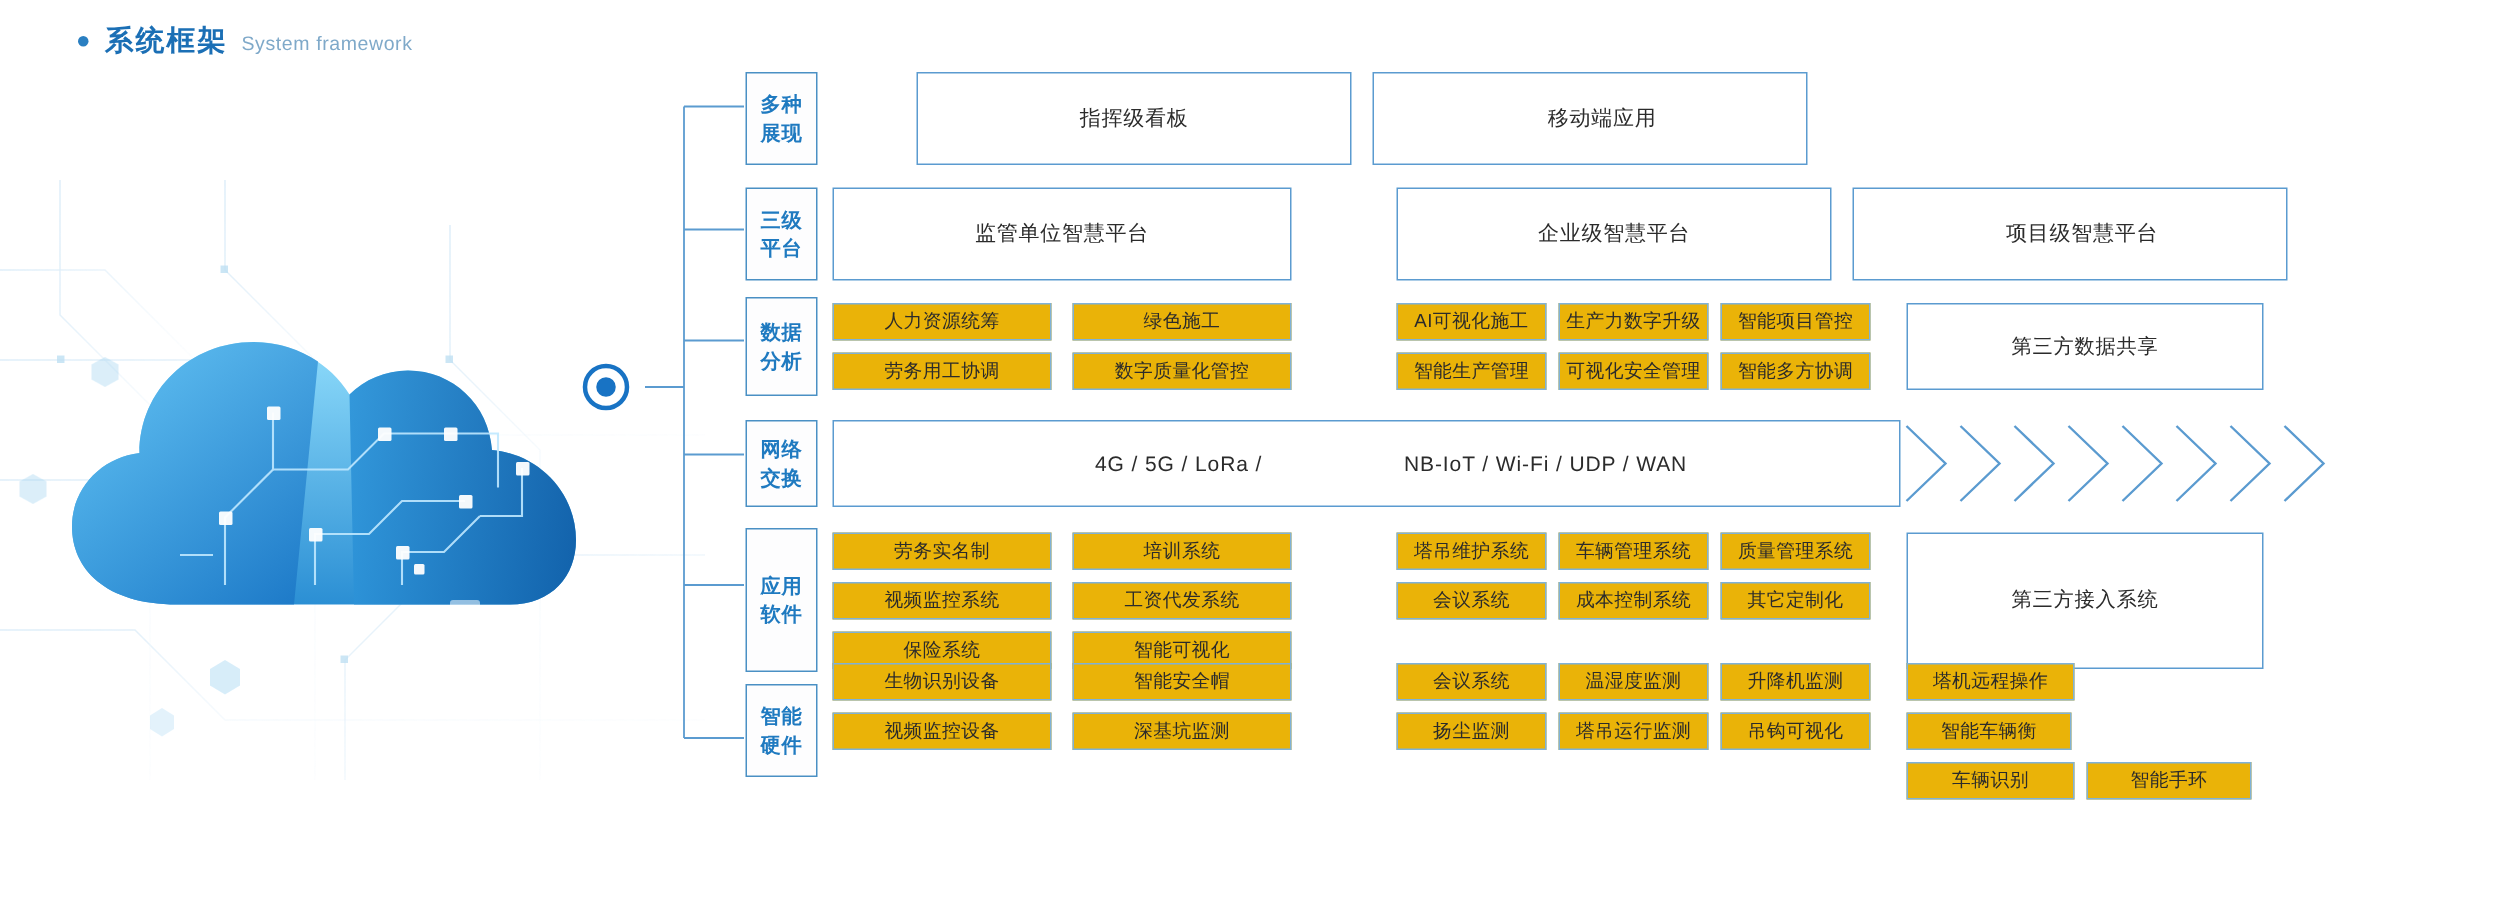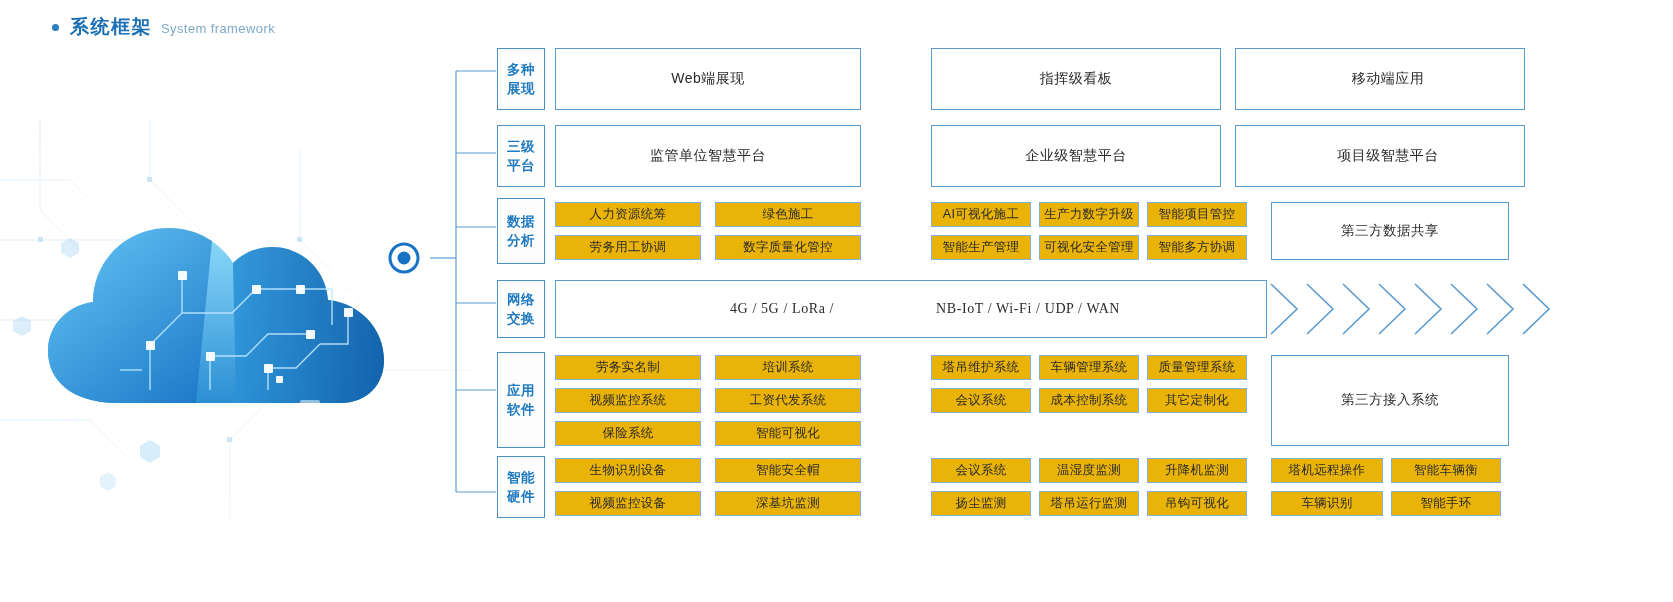--- a/index.html
+++ b/index.html
@@ -126,21 +126,21 @@
   
   .netbar {
     border: 1px solid #5b9bd0;
     background: #fff;
     height: 100%;
     display: flex; align-items: center;
     position: relative;
   }
   .nettext {
     position: absolute;
-    font-size: 14px; color: #2b2b2b; letter-spacing: .6px; font-family: Liberation Serif, serif;
+    font-size: 14px; color: #2b2b2b; letter-spacing: .6px;
   }
   #net-left  { left: 174px; }
   #net-right { left: 380px; }
   .chevrons {
     position: absolute;
     left: 714px; top: 0;
     height: 100%;
     display: flex; align-items: center; gap: 2px;
     pointer-events: none;
   }
@@ -261,21 +261,20 @@
 
   <div id="rows">
 
     <div class="row" style="top:0px; height:62px; width:1040px;">
       <div class="rowlabel">
         <span>多种</span>
         <span>展现</span>
       </div>
       <div class="rowbody">
         <div class="bigline">
-          <div class="bigbox w-wide">Web端展现</div>
           <div class="bigbox w-mid" style="margin-left:56px;">指挥级看板</div>
           <div class="bigbox w-mid2">移动端应用</div>
         </div>
       </div>
     </div>
 
     <div class="row" style="top:77px; height:62px; width:1040px;">
       <div class="rowlabel">
         <span>三级</span>
         <span>平台</span>
@@ -409,21 +408,21 @@
               <div class="chip w3">温湿度监测</div>
               <div class="chip w3">升降机监测</div>
             </div>
             <div class="chiprow" style="gap:8px;">
               <div class="chip w3">扬尘监测</div>
               <div class="chip w3">塔吊运行监测</div>
               <div class="chip w3">吊钩可视化</div>
             </div>
           </div>
           <div class="col" style="margin-left:10px;">
-            <div class="chiprow" style="gap:8px;">
+            <div class="chiprow" style="gap:8px;flex-direction:column;">
               <div class="chip w3" style="width:112px;">塔机远程操作</div>
               <div class="chip w3" style="width:110px;">智能车辆衡</div>
             </div>
             <div class="chiprow" style="gap:8px;">
               <div class="chip w3" style="width:112px;">车辆识别</div>
               <div class="chip w3" style="width:110px;">智能手环</div>
             </div>
           </div>
         </div>
       </div>

